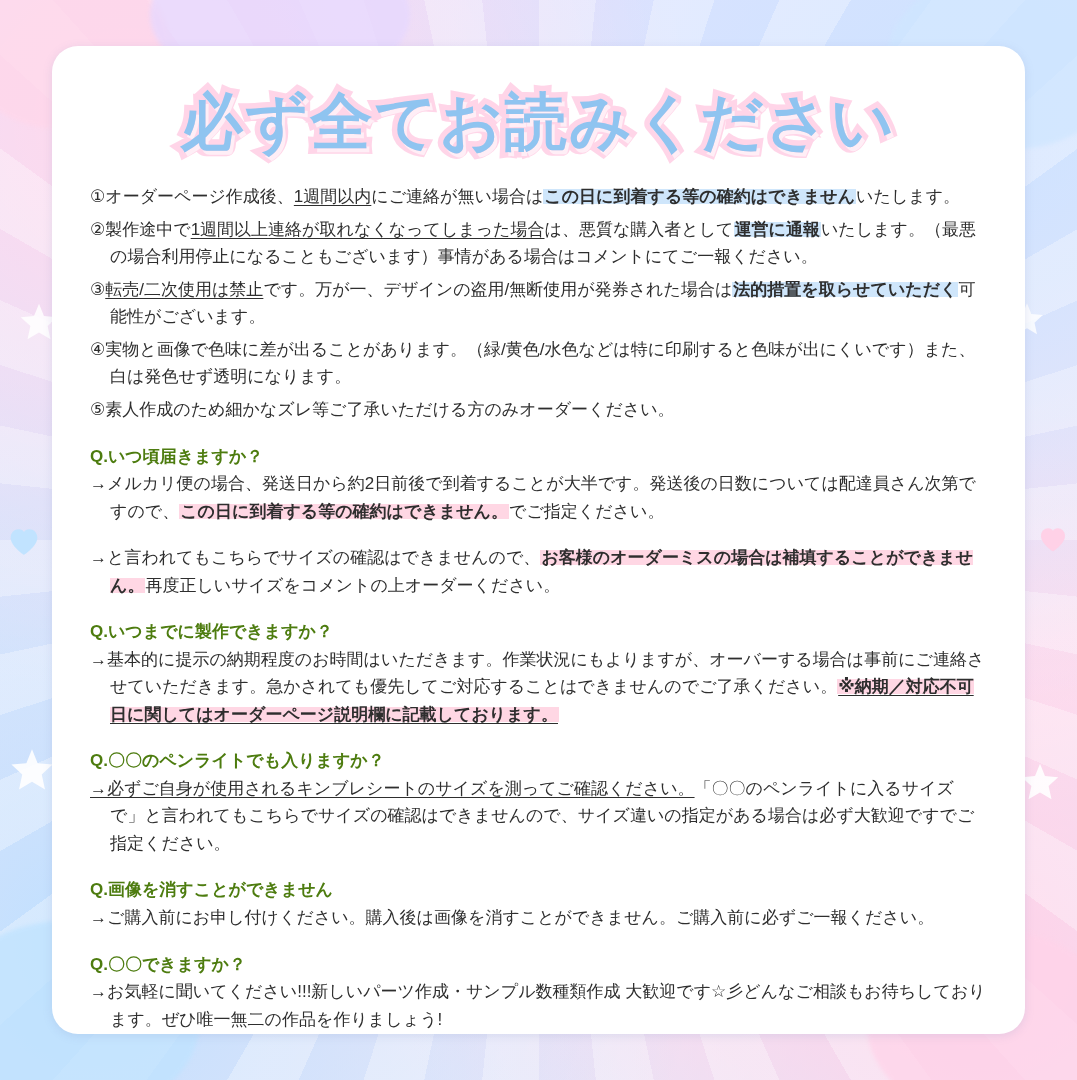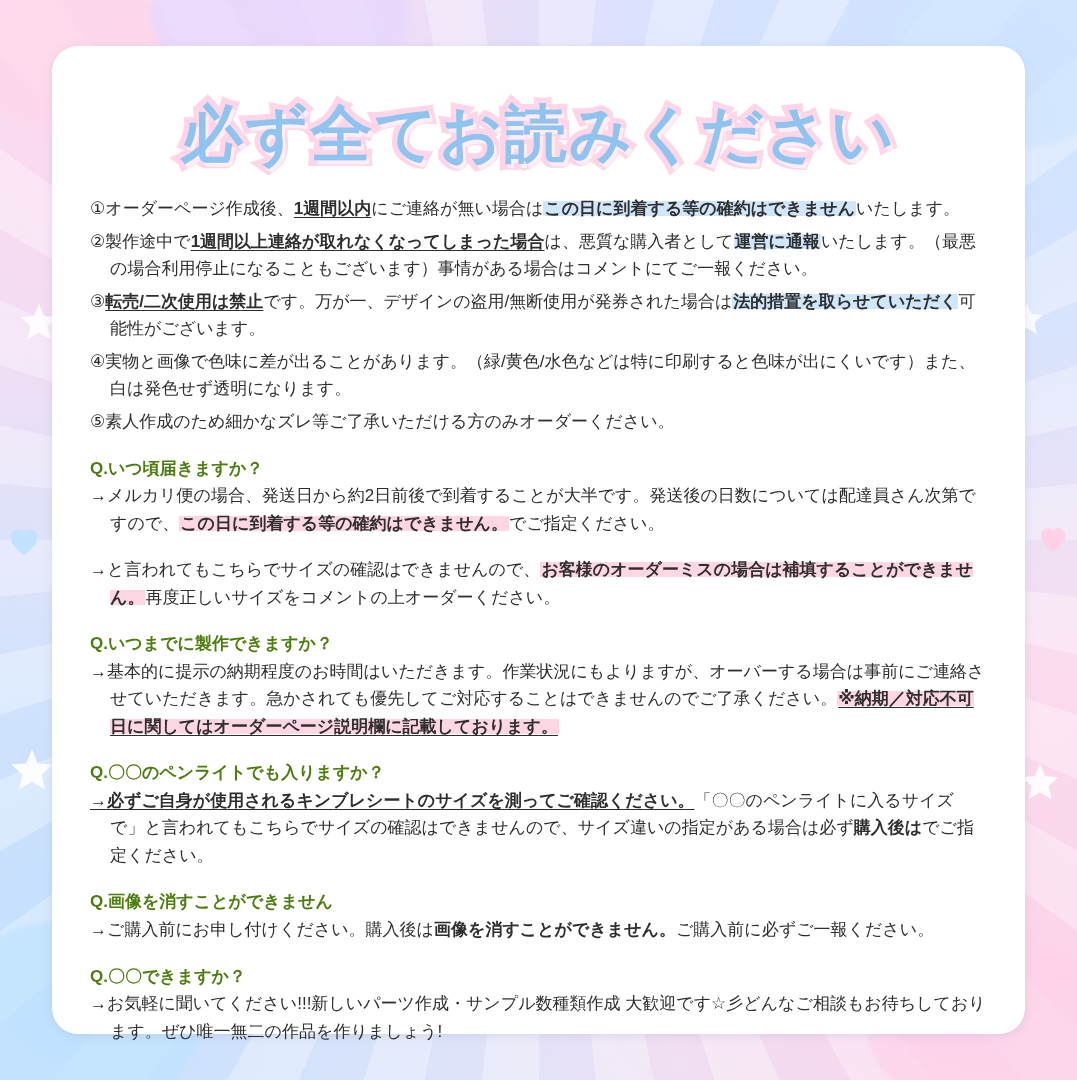--- a/index.html
+++ b/index.html
@@ -60,21 +60,21 @@
     background: #ffffff;
     border-radius: 26px;
     box-shadow: 0 2px 10px rgba(120,140,190,0.18);
   }
   .inner {
     padding: 40px 38px 0 38px;
   }
   
   .title-wrap {
     text-align: center;
-    margin-top: 12px;
+    margin-top: 0;
   }
   .title {
     display: inline-block;
     font-family: "DejaVu Sans", sans-serif;
     font-size: 62px;
     font-weight: bold;
     letter-spacing: 2px;
     color: #8fc4f0;
     -webkit-text-stroke: 11px #ffd5e8;
     paint-order: stroke fill;
@@ -136,21 +136,21 @@
   .mk-pink {
     font-weight: bold;
     background: linear-gradient(transparent 12%, #ffd7e4 12%, #ffd7e4 92%, transparent 92%);
     padding: 0 1px;
   }
   .ul {
     text-decoration: underline;
     text-underline-offset: 3px;
   }
   .b {
-    font-weight: bold;
+    font-weight: normal;
   }
 </style>
 </head>
 <body>
 
 <div class="page">
 
   <div class="burst"></div>
 
   <div class="blob" style="left:-40px;top:-40px;width:210px;height:170px;background:#ffd7ea;"></div>
@@ -201,21 +201,21 @@
             </div>
             <div class="qa-block">
               <p class="a"><span class="lead">→と言われてもこちらでサイズの確認はできませんので、</span><span class="mk-pink">お客様のオーダーミスの場合は補填することができません。</span><span>再度正しいサイズをコメントの上オーダーください。</span></p>
             </div>
             <div class="qa-block">
               <p class="q">Q.いつまでに製作できますか？</p>
               <p class="a"><span class="lead">→基本的に提示の納期程度のお時間はいただきます。作業状況にもよりますが、オーバーする場合は事前にご連絡させていただきます。急かされても優先してご対応することはできませんのでご了承ください。</span><span class="mk-pink ul">※納期／対応不可日に関してはオーダーページ説明欄に記載しております。</span></p>
             </div>
             <div class="qa-block">
               <p class="q">Q.〇〇のペンライトでも入りますか？</p>
-              <p class="a"><span class="ul b lead">→必ずご自身が使用されるキンブレシートのサイズを測ってご確認ください。</span><span>「〇〇のペンライトに入るサイズで」と言われてもこちらでサイズの確認はできませんので、サイズ違いの指定がある場合は必ず</span><span class="b">購入後は</span><span>でご指定ください。</span></p>
+              <p class="a"><span class="ul b lead">→必ずご自身が使用されるキンブレシートのサイズを測ってご確認ください。</span><span>「〇〇のペンライトに入るサイズで」と言われてもこちらでサイズの確認はできませんので、サイズ違いの指定がある場合は必ず</span><span class="b">大歓迎です</span><span>でご指定ください。</span></p>
             </div>
             <div class="qa-block">
               <p class="q">Q.画像を消すことができません</p>
               <p class="a"><span class="lead">→ご購入前にお申し付けください。購入後は</span><span class="b">画像を消すことができません。</span><span>ご購入前に必ずご一報ください。</span></p>
             </div>
             <div class="qa-block">
               <p class="q">Q.〇〇できますか？</p>
               <p class="a"><span class="lead">→お気軽に聞いてください!!!新しいパーツ作成・サンプル数種類作成 大歓迎です☆彡どんなご相談もお待ちしております。ぜひ唯一無二の作品を作りましょう!</span></p>
             </div>
           </div>

